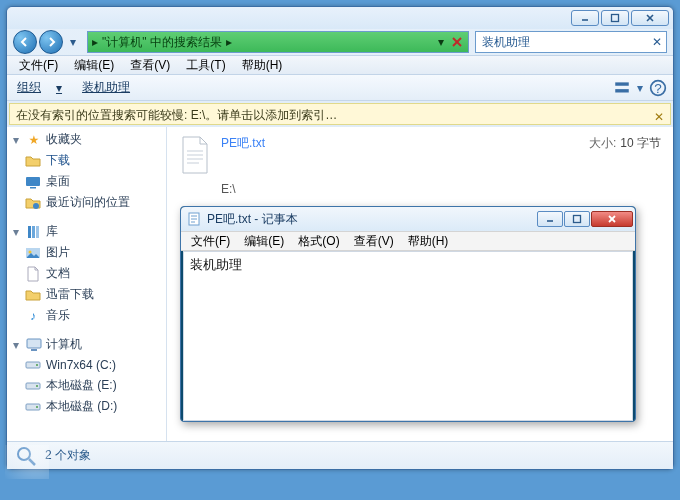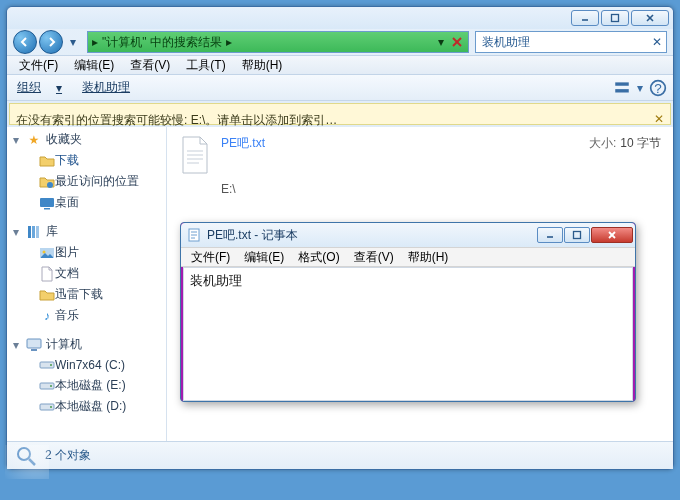--- a/index.html
+++ b/index.html
@@ -31,30 +31,30 @@
 .menubar { height: 20px; background: linear-gradient(#f2f6fb, #e3ecf6); border-top: 1px solid #c2d4e8; border-bottom: 1px solid #c2d4e8; display: flex; align-items: center; padding: 0 6px; gap: 4px; }
 .menubar span { padding: 2px 6px; cursor: pointer; }
 
 
 .toolbar { height: 26px; background: linear-gradient(#f5f9fe, #e4eef8); border-bottom: 1px solid #c6d7e9; display: flex; align-items: center; padding: 0 6px; gap: 12px; }
 .toolbar .lbl { color: #1b3d63; cursor: pointer; padding: 2px 4px; display: flex; align-items: center; gap: 15px; text-decoration: underline; }
 .tool-right { margin-left: auto; display: flex; align-items: center; gap: 6px; }
 .tool-icn { width: 18px; height: 18px; display: flex; align-items: center; justify-content: center; color: #3a6ea5; cursor: pointer; }
 
 
-.infostrip { height: 22px; background: #fff8d7; border: 1px solid #e0d98b; margin: 2px; display: flex; align-items: flex-start; padding: 8px 6px; color: #3a3a1a; }
+.infostrip { height: 22px; background: #fff8d7; border: 1px solid #e0d98b; margin: 2px; display: flex; align-items: flex-end; padding: 0 6px; color: #3a3a1a; }
 .infostrip .close { margin-left: auto; color: #a07c10; cursor: pointer; }
 
 
 .bodywrap { display: flex; height: calc(100% - 22px - 26px - 20px - 26px - 26px - 28px); }
 .sidebar { width: 160px; background: #fff; border-right: 1px solid #d6e2ef; overflow: hidden; padding: 2px 0; }
 .tree-group { margin-bottom: 8px; }
 .tree-head { display: flex; align-items: center; gap: 4px; padding: 2px 6px; color: #2b3f57; cursor: pointer; }
 .tree-head .chev { width: 9px; color: #6b7f97; }
-.tree-item { display: flex; align-items: center; padding: 2px 6px 2px 32px; color: #2b3f57; cursor: pointer; white-space: nowrap; }
+.tree-item { display: flex; align-items: center; gap: 5px; padding: 2px 6px 2px 18px; color: #2b3f57; cursor: pointer; white-space: nowrap; }
 .tree-item.blue { color: #1b4f8a; }
 
 
 .ic { width: 16px; height: 16px; display: inline-flex; align-items: center; justify-content: center; }
 .star { color: #f0a726; }
 
 
 .content { flex: 1; background: #fff; position: relative; padding: 8px 12px; }
 .result { display: flex; gap: 10px; }
 .file-icon { width: 32px; height: 40px; }
@@ -63,21 +63,21 @@
 .path-line { color: #555; margin-top: 4px; }
 .meta-right { position: absolute; right: 12px; top: 8px; text-align: left; color: #444; }
 .meta-right div { display: flex; gap: 4px; }
 .meta-right .k { color: #666; }
 
 
 .statusbar { height: 28px; background: linear-gradient(#f2f7fc, #e4eef8); border-top: 1px solid #c6d7e9; display: flex; align-items: center; padding: 0 8px; gap: 8px; color: #2b5b8c; }
 .mag { width: 22px; height: 22px; }
 
 
-.notepad { position: absolute; left: 180px; top: 222px; width: 456px; height: 180px; background: #a21caf; border: 1px solid #3e74a9; border-radius: 4px; box-shadow: 2px 3px 8px rgba(0,0,0,.35); }
+.notepad { position: absolute; left: 180px; top: 206px; width: 456px; height: 216px; background: #0c4a6e; border: 1px solid #3e74a9; border-radius: 4px; box-shadow: 2px 3px 8px rgba(0,0,0,.35); }
 .np-title { height: 24px; background: linear-gradient(#f1f6fc, #dbeaf8); border-radius: 4px 4px 0 0; display: flex; align-items: center; padding: 0 2px 0 6px; gap: 6px; }
 .np-title .ticon { width: 14px; height: 14px; }
 .np-title .txt { flex: 1; color: #1b3d63; white-space: nowrap; overflow: hidden; }
 .np-btns { display: flex; gap: 1px; }
 .np-btn { width: 26px; height: 16px; border: 1px solid #5a8cc3; border-radius: 2px; background: linear-gradient(#f3f8fd, #d3e5f5); display: flex; align-items: center; justify-content: center; color: #2b5b8c; cursor: pointer; }
 .np-btn.close { width: 42px; background: linear-gradient(#f28b85, #c63b2f); border-color: #9c2f25; color: #fff; }
 .np-menubar { height: 20px; background: #f4f4f4; border-top: 1px solid #d4d4d4; border-bottom: 1px solid #d4d4d4; display: flex; align-items: center; padding: 0 4px; gap: 2px; }
 .np-menubar span { padding: 1px 6px; cursor: pointer; }
 .np-body { padding: 4px 6px; background: #fff; height: calc(100% - 44px); border: 1px solid #cfd8e3; margin: 0 2px 2px 2px; font-size: 13px; color: #111; }
 
@@ -191,34 +191,34 @@
             <span class="ic">
               <svg viewBox="0 0 16 16">
                 <path d="M1 4h5l2 2h7v7H1z" fill="#f3cf6b" stroke="#c9a23a"></path>
               </svg>
             </span>
             <span>下载</span>
           </div>
         <div class="tree-item">
             <span class="ic">
               <svg viewBox="0 0 16 16">
+                <rect x="1" y="3" width="14" height="9" rx="1" fill="#3f87c7"></rect>
+                <rect x="5" y="13" width="6" height="1.5" fill="#3f87c7"></rect>
+              </svg>
+            </span>
+            <span>桌面</span>
+          </div>
+        <div class="tree-item">
+            <span class="ic">
+              <svg viewBox="0 0 16 16">
                 <path d="M1 4h5l2 2h7v7H1z" fill="#f3cf6b" stroke="#c9a23a"></path>
                 <circle cx="11" cy="11" r="3" fill="#3f87c7"></circle>
               </svg>
             </span>
             <span>最近访问的位置</span>
-          </div>
-        <div class="tree-item">
-            <span class="ic">
-              <svg viewBox="0 0 16 16">
-                <rect x="1" y="3" width="14" height="9" rx="1" fill="#3f87c7"></rect>
-                <rect x="5" y="13" width="6" height="1.5" fill="#3f87c7"></rect>
-              </svg>
-            </span>
-            <span>桌面</span>
           </div>
       </div>
 
       <div class="tree-group">
         <div class="tree-head">
           <span class="chev">▾</span>
           <span class="ic">
               <svg viewBox="0 0 16 16">
                 <rect x="2" y="2" width="3" height="12" fill="#3f87c7"></rect>
                 <rect x="6" y="2" width="3" height="12" fill="#6aa7dc"></rect>

